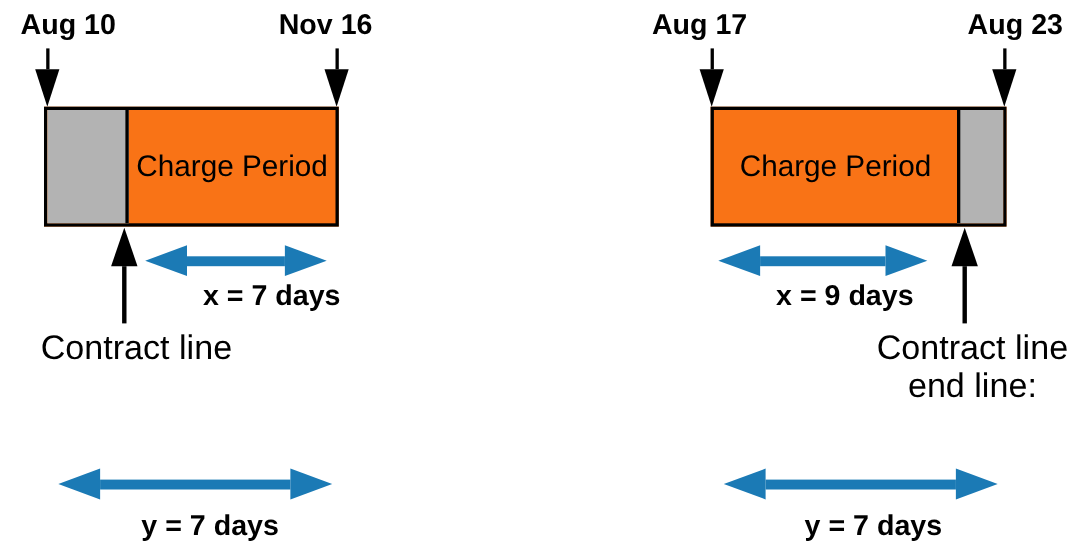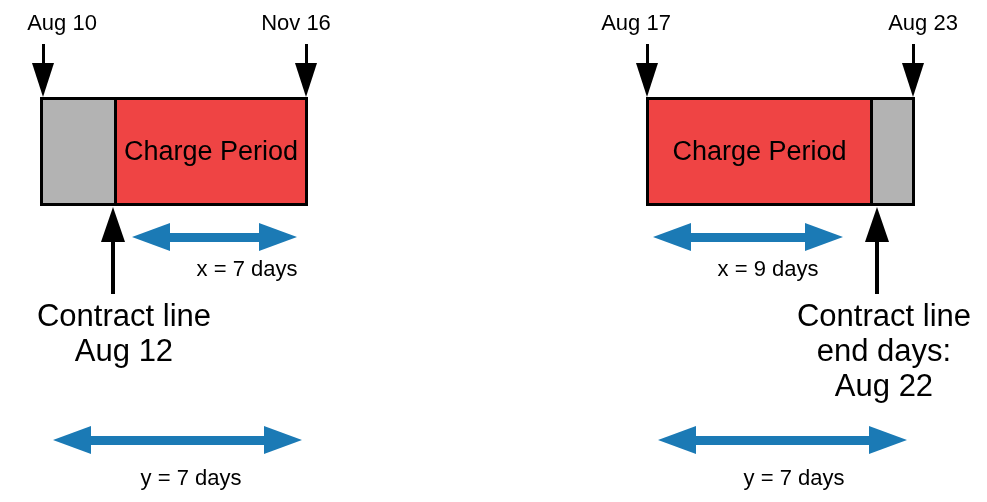--- a/index.html
+++ b/index.html
@@ -2,21 +2,21 @@
 <html style="--arrow-blue: #1b7ab5; --shaded-gray: #b3b3b3;"><head>
 <meta charset="utf-8">
 <style>
   html, body { margin:0; padding:0; background:#fff; }
   .canvas {
     position:relative; width:987px; height:502px; background:#ffffff;
     font-family:"Liberation Sans", sans-serif; color:#000; overflow:hidden;
   }
   .date-label, .span-label {
     position:absolute; transform:translateX(-50%);
-    font-size:22px; line-height:33px; white-space:nowrap;
+    font-size:26px; line-height:33px; white-space:nowrap;font-weight:bold;
   }
   .down-arrow {
     position:absolute; width:22px;
     display:flex; flex-direction:column; align-items:center;
   }
   .down-arrow .stem { width:3px; height:19px; background:#000; }
   .down-arrow .head {
     width:0; height:0;
     border-left:11px solid transparent; border-right:11px solid transparent;
     border-top:34px solid #000;
@@ -26,21 +26,21 @@
     display:flex; flex-direction:column; align-items:center;
   }
   .up-arrow .head {
     width:0; height:0;
     border-left:12px solid transparent; border-right:12px solid transparent;
     border-bottom:35px solid #000;
   }
   .up-arrow .stem { width:4px; height:52px; background:#000; }
   .period-box {
     position:absolute; box-sizing:border-box;
-    border:3px solid #000; background:#ef4444;
+    border:3px solid #000; background:#f97316;
   }
   .shaded {
     position:absolute; top:0; bottom:0;
     background:var(--shaded-gray, #b3b3b3);
   }
   .shaded.left-side  { left:0;  width:71px; border-right:3px solid #000; }
   .shaded.right-side { right:0; width:39px; border-left:3px solid #000; }
   .box-label {
     position:absolute; top:0; bottom:0;
     display:flex; align-items:center; justify-content:center;
@@ -96,21 +96,20 @@
 
     <div class="dbl-arrow" style="left:132px; top:223px; width:165px;">
       <div class="head-l"></div>
       <div class="shaft"></div>
       <div class="head-r"></div>
     </div>
     <div class="span-label" style="left:247px; top:252px;">x = 7 days</div>
 
     <div class="note-block" style="left:124px; top:298px;">
       <div>Contract line</div>
-      <div>Aug 12</div>
     </div>
 
     <div class="dbl-arrow" style="left:53px; top:426px; width:249px;">
       <div class="head-l"></div>
       <div class="shaft"></div>
       <div class="head-r"></div>
     </div>
     <div class="span-label" style="left:191px; top:461px;">y = 7 days</div>
   </section>
 
@@ -139,22 +138,21 @@
 
     <div class="dbl-arrow" style="left:653px; top:223px; width:190px;">
       <div class="head-l"></div>
       <div class="shaft"></div>
       <div class="head-r"></div>
     </div>
     <div class="span-label" style="left:768px; top:252px;">x = 9 days</div>
 
     <div class="note-block" style="left:884px; top:298px;">
       <div>Contract line</div>
-      <div>end days:</div>
-      <div>Aug 22</div>
+      <div>end line:</div>
     </div>
 
     <div class="dbl-arrow" style="left:658px; top:426px; width:249px;">
       <div class="head-l"></div>
       <div class="shaft"></div>
       <div class="head-r"></div>
     </div>
     <div class="span-label" style="left:794px; top:461px;">y = 7 days</div>
   </section>
 

